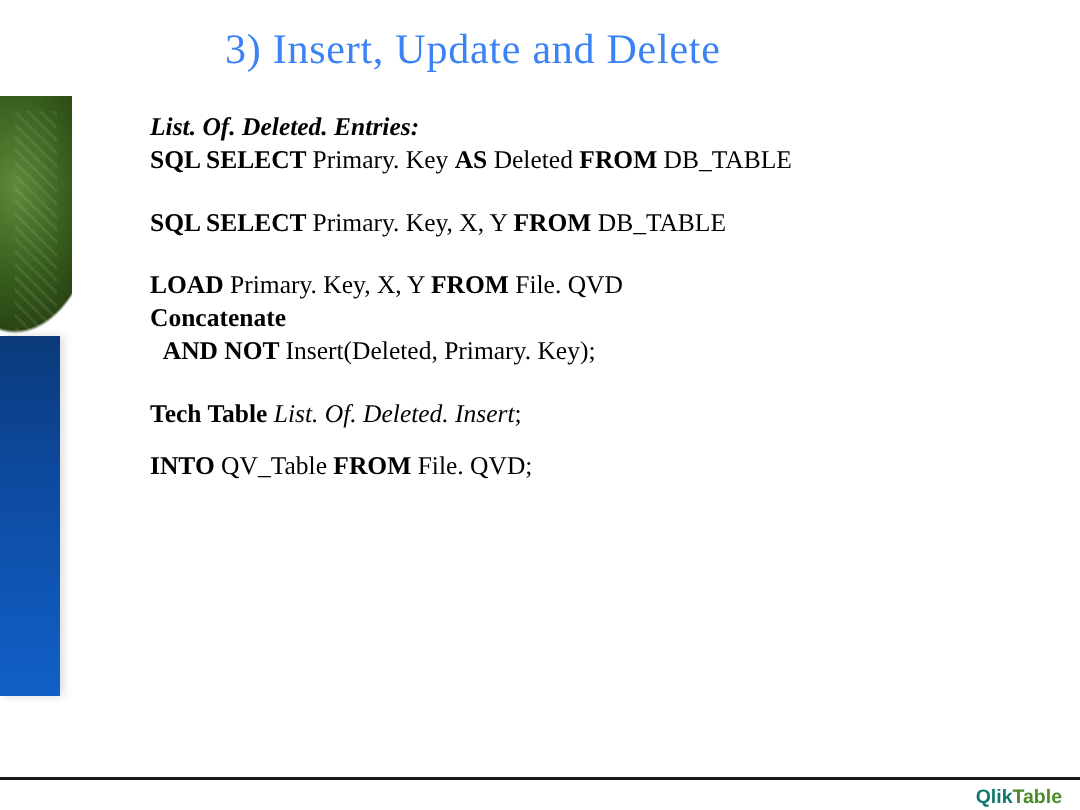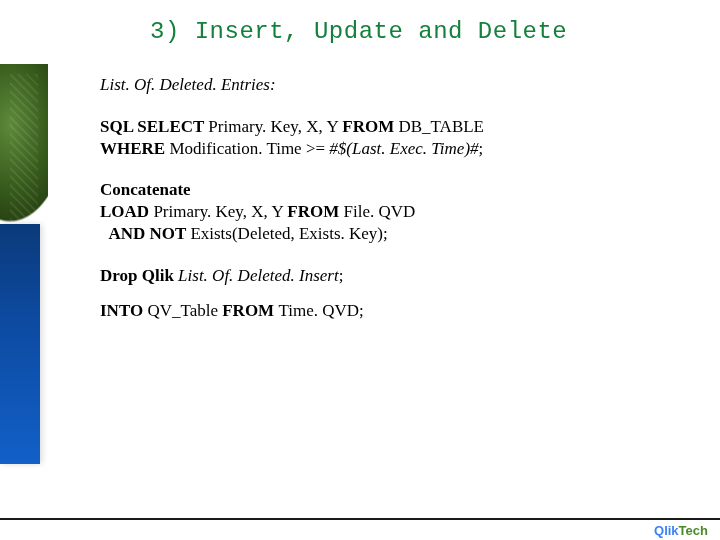--- a/index.html
+++ b/index.html
@@ -1,65 +1,65 @@
 <!DOCTYPE html>
 <html><head>
 <meta charset="utf-8">
 <style>
   html,body{margin:0;padding:0;width:720px;height:540px;background:#fff;font-family:"Times New Roman",Times,serif;color:#000;overflow:hidden}
   .slide{position:relative;width:720px;height:540px}
   .side-art{position:absolute;left:0;top:64px;width:48px;height:400px}
   .leaf{position:absolute;left:0;top:0;width:48px;height:200px;background:radial-gradient(ellipse 70px 120px at 10px 60px,#5e8a3a 0%,#355a1b 55%,#2a4514 80%,transparent 82%)}
   .leaf:after{content:"";position:absolute;left:10px;top:10px;width:28px;height:180px;background:repeating-linear-gradient(45deg,rgba(255,255,255,0.08) 0 2px,transparent 2px 6px)}
   .blue-panel{position:absolute;left:0;top:160px;width:40px;height:240px;background:linear-gradient(180deg,#0a3a7a 0%,#0d4aa0 40%,#1160c8 100%);box-shadow:2px 0 6px rgba(0,0,0,0.15)}
-  .title{position:absolute;left:150px;top:18px;font-family:Liberation Mono, monospace;font-size:24px;color:#15803d;letter-spacing:.5px}
+  .title{position:absolute;left:150px;top:18px;font-family:Liberation Serif, serif;font-size:28px;color:#3b82f6;letter-spacing:.5px}
   .body{position:absolute;left:100px;top:74px;width:560px;font-size:17px;line-height:1.28}
   .blk{margin-bottom:20px}
   .sm{margin-bottom:14px}
-  .bi{font-weight:normal;font-style:italic}
+  .bi{font-weight:bold;font-style:italic}
   .i{font-style:italic}
   .footer{position:absolute;left:0;bottom:0;width:720px;height:20px;border-top:2px solid #1a1a1a;background:#fff}
   .logo{position:absolute;right:12px;bottom:2px;font-family:Arial,Helvetica,sans-serif;font-size:13px;font-weight:bold}
-  .logo .q{color:#3b82f6}
+  .logo .q{color:#0f766e}
   .logo .t{color:#4a8a2a}
 </style>
 </head>
 <body>
 
 <div class="slide">
   <div class="side-art">
     <div class="leaf"></div>
     <div class="blue-panel"></div>
   </div>
 
   <div class="title">3) Insert, Update and Delete</div>
 
   <div class="body">
 
     <div class="blk">
       <div><span class="bi">List. Of. Deleted. Entries:</span></div>
+      <div><b>SQL SELECT </b><span>Primary. Key </span><b>AS </b><span>Deleted </span><b>FROM </b><span>DB_TABLE</span></div>
     </div>
 
     <div class="blk">
       <div><b>SQL SELECT </b><span>Primary. Key, X, Y </span><b>FROM </b><span>DB_TABLE</span></div>
-      <div><b>WHERE </b><span>Modification. Time &gt;= </span><span class="bi">#$(Last. Exec. Time)#</span><span>;</span></div>
     </div>
 
     <div class="blk">
+      <div><b>LOAD </b><span>Primary. Key, X, Y </span><b>FROM </b><span>File. QVD</span></div>
       <div><b>Concatenate</b></div>
-      <div><b>LOAD </b><span>Primary. Key, X, Y </span><b>FROM </b><span>File. QVD</span></div>
-      <div><b>&nbsp;&nbsp;AND NOT </b><span>Exists(Deleted, Exists. Key);</span></div>
+      <div><b>&nbsp;&nbsp;AND NOT </b><span>Insert(Deleted, Primary. Key);</span></div>
     </div>
 
     <div class="sm">
-      <b>Drop Qlik </b><span class="i">List. Of. Deleted. Insert</span><span>;</span>
+      <b>Tech Table </b><span class="i">List. Of. Deleted. Insert</span><span>;</span>
     </div>
 
     <div class="sm">
-      <b>INTO </b><span>QV_Table </span><b>FROM </b><span>Time. QVD;</span>
+      <b>INTO </b><span>QV_Table </span><b>FROM </b><span>File. QVD;</span>
     </div>
 
   </div>
 
   <div class="footer">
-    <div class="logo"><span class="q">Qlik</span><span class="t">Tech</span></div>
+    <div class="logo"><span class="q">Qlik</span><span class="t">Table</span></div>
   </div>
 </div>
 
 </body></html>

